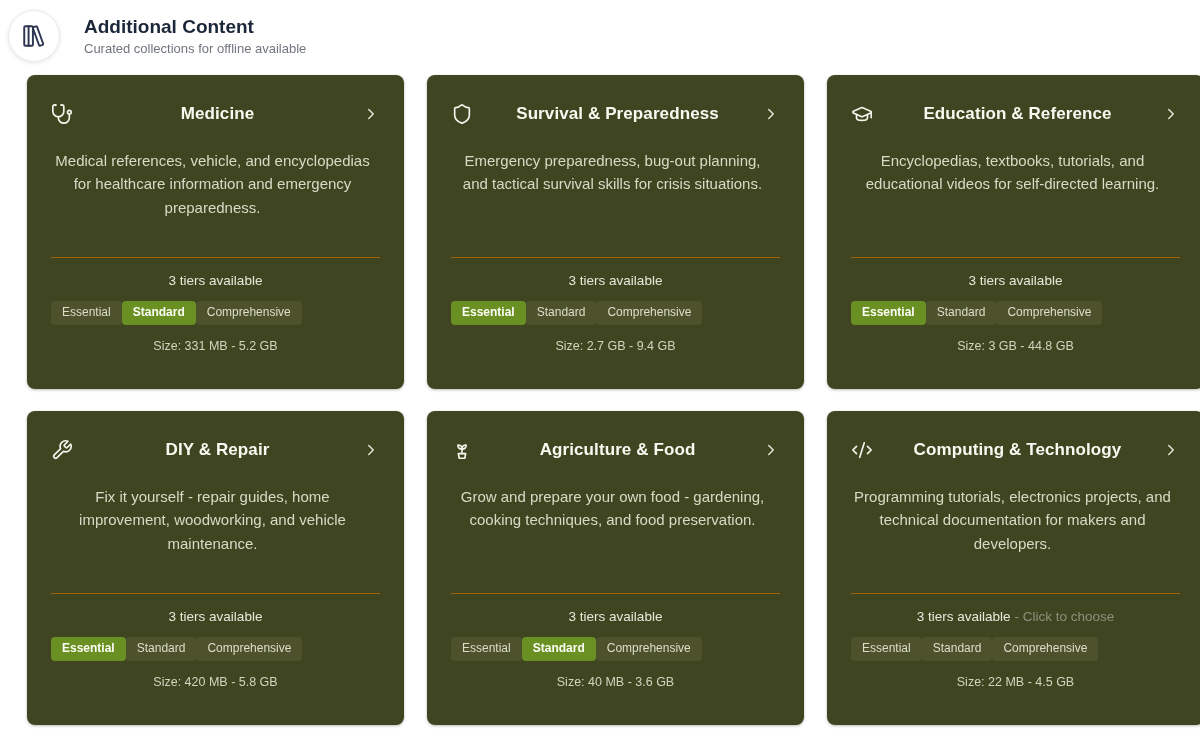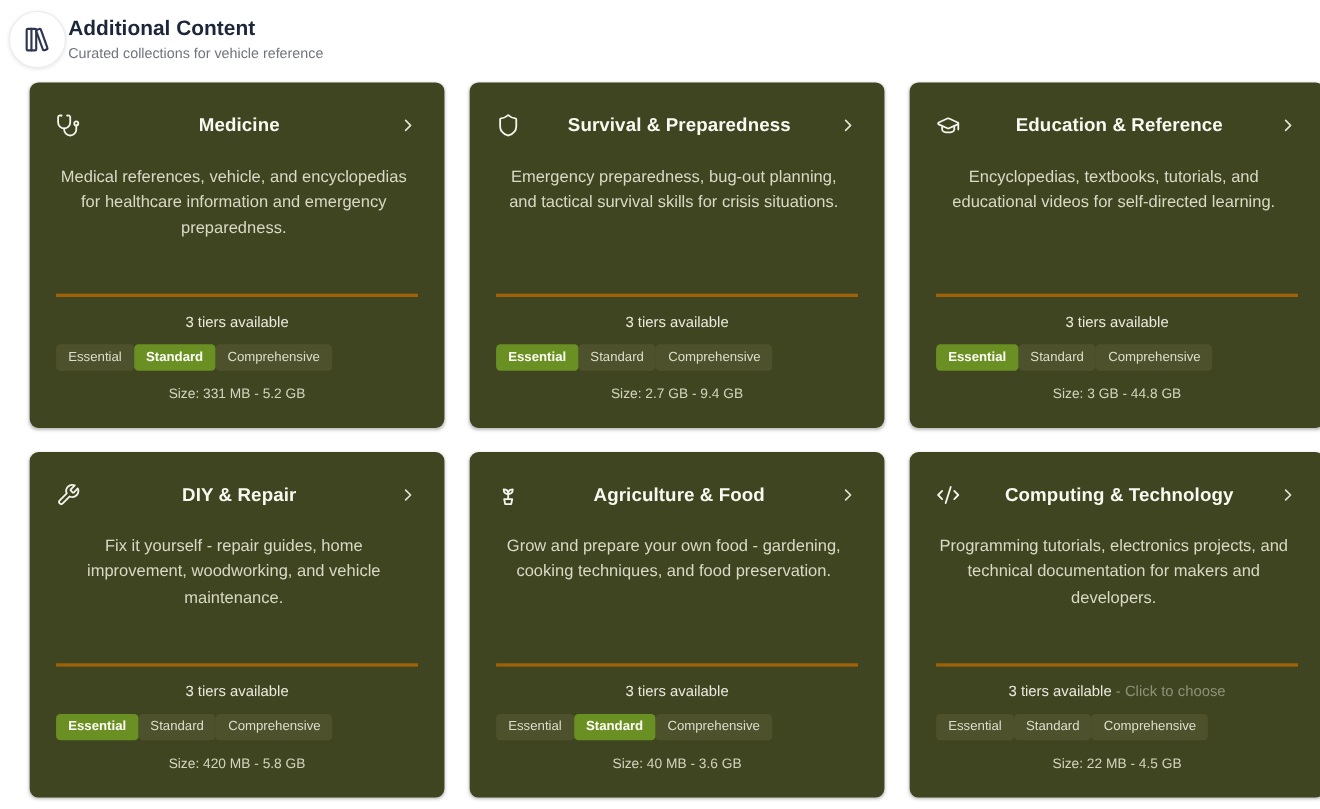--- a/index.html
+++ b/index.html
@@ -1,19 +1,19 @@
 <!DOCTYPE html>
 <html><head>
 <meta charset="utf-8">
 <style>
   * { margin:0; padding:0; box-sizing:border-box; }
   html,body { width:1200px; height:735px; background:#ffffff; font-family:"Liberation Sans", sans-serif; overflow:hidden; }
 
   
-  .app-header { position:absolute; top:10px; left:8px; display:flex; align-items:center; gap:2px; }
+  .app-header { position:absolute; top:10px; left:8px; display:flex; align-items:center; gap:24px; }
   .header-icon-circle { width:52px; height:52px; border-radius:50%; background:#ffffff;
     border:1px solid #e9ebee; box-shadow:0 1px 4px rgba(0,0,0,0.10);
     display:flex; align-items:center; justify-content:center; color:#2d3650; }
   .header-text { display:flex; flex-direction:column; }
   .header-title { font-size:19px; font-weight:700; color:#1c2739; line-height:1.2; margin-bottom:3px; }
   .header-subtitle { font-size:13px; color:#70757e; }
 
   
   .cards { position:absolute; top:75px; left:27px;
     display:grid; grid-template-columns:repeat(3,377px); column-gap:23px; row-gap:22px;text-align:center; }
@@ -22,42 +22,42 @@
     padding:28px 24px 0; color:#f2f3e8; box-shadow:0 1px 3px rgba(0,0,0,0.28);
     display:flex; flex-direction:column; cursor:pointer; }
 
   .card-head { display:flex; align-items:center; gap:13px; margin-bottom:24px; }
   .card-icon { color:#f4f5ec; display:flex; flex:0 0 auto; }
   .card-title { font-size:17px; font-weight:700; color:#f8f9f0; flex:1; letter-spacing:.1px; }
   .chevron { color:#e2e4d4; display:flex; flex:0 0 auto; }
 
   .card-desc { font-size:15px; line-height:1.55; color:#d8dac6; padding-right:6px; }
 
-  .card-bottom { margin-top:auto; border-top:3px solid #a16207; padding:15px 0 24px; }
+  .card-bottom { margin-top:auto; border-top:1px solid #a16207; padding:15px 0 36px; }
   .tiers-row { font-size:13.5px; color:#e8e9dc; margin-bottom:13px; }
   .tiers-note { color:#8d917c; }
   .badges { display:flex; }
   .badge { font-size:12px; padding:5px 11px; border-radius:4px; background:#4d522c; color:#dcdecd; line-height:1.15; }
   .badge.selected { background:#6a8f22; color:#fdfef6; font-weight:600; }
   .size-row { font-size:12.5px; color:#d2d4bf; margin-top:14px; }
 </style>
 </head>
 <body>
 
 <header class="app-header">
   <div class="header-icon-circle">
     <svg width="26" height="26" viewBox="0 0 24 24" fill="none" stroke="currentColor" stroke-width="1.8" stroke-linecap="round" stroke-linejoin="round">
       <rect width="8" height="18" x="3" y="3" rx="1"></rect>
         <path d="M7 3v18"></path>
       <path d="M20.4 18.9c.2.5-.1 1.1-.6 1.3l-1.9.7c-.5.2-1.1-.1-1.3-.6L11.1 5.1c-.2-.5.1-1.1.6-1.3l1.9-.7c.5-.2 1.1.1 1.3.6Z"></path>
     </svg>
   </div>
   <div class="header-text">
     <div class="header-title">Additional Content</div>
-    <div class="header-subtitle">Curated collections for vehicle reference</div>
+    <div class="header-subtitle">Curated collections for offline available</div>
   </div>
 </header>
 
 <main class="cards">
 
   <article class="card">
     <div class="card-head">
       <span class="card-icon">
         <svg width="22" height="22" viewBox="0 0 24 24" fill="none" stroke="currentColor" stroke-width="1.8" stroke-linecap="round" stroke-linejoin="round">
           <path d="M4.8 2.3A.3.3 0 1 0 5 2H4a2 2 0 0 0-2 2v5a6 6 0 0 0 6 6 6 6 0 0 0 6-6V4a2 2 0 0 0-2-2h-1a.2.2 0 1 0 .3.3"></path>

